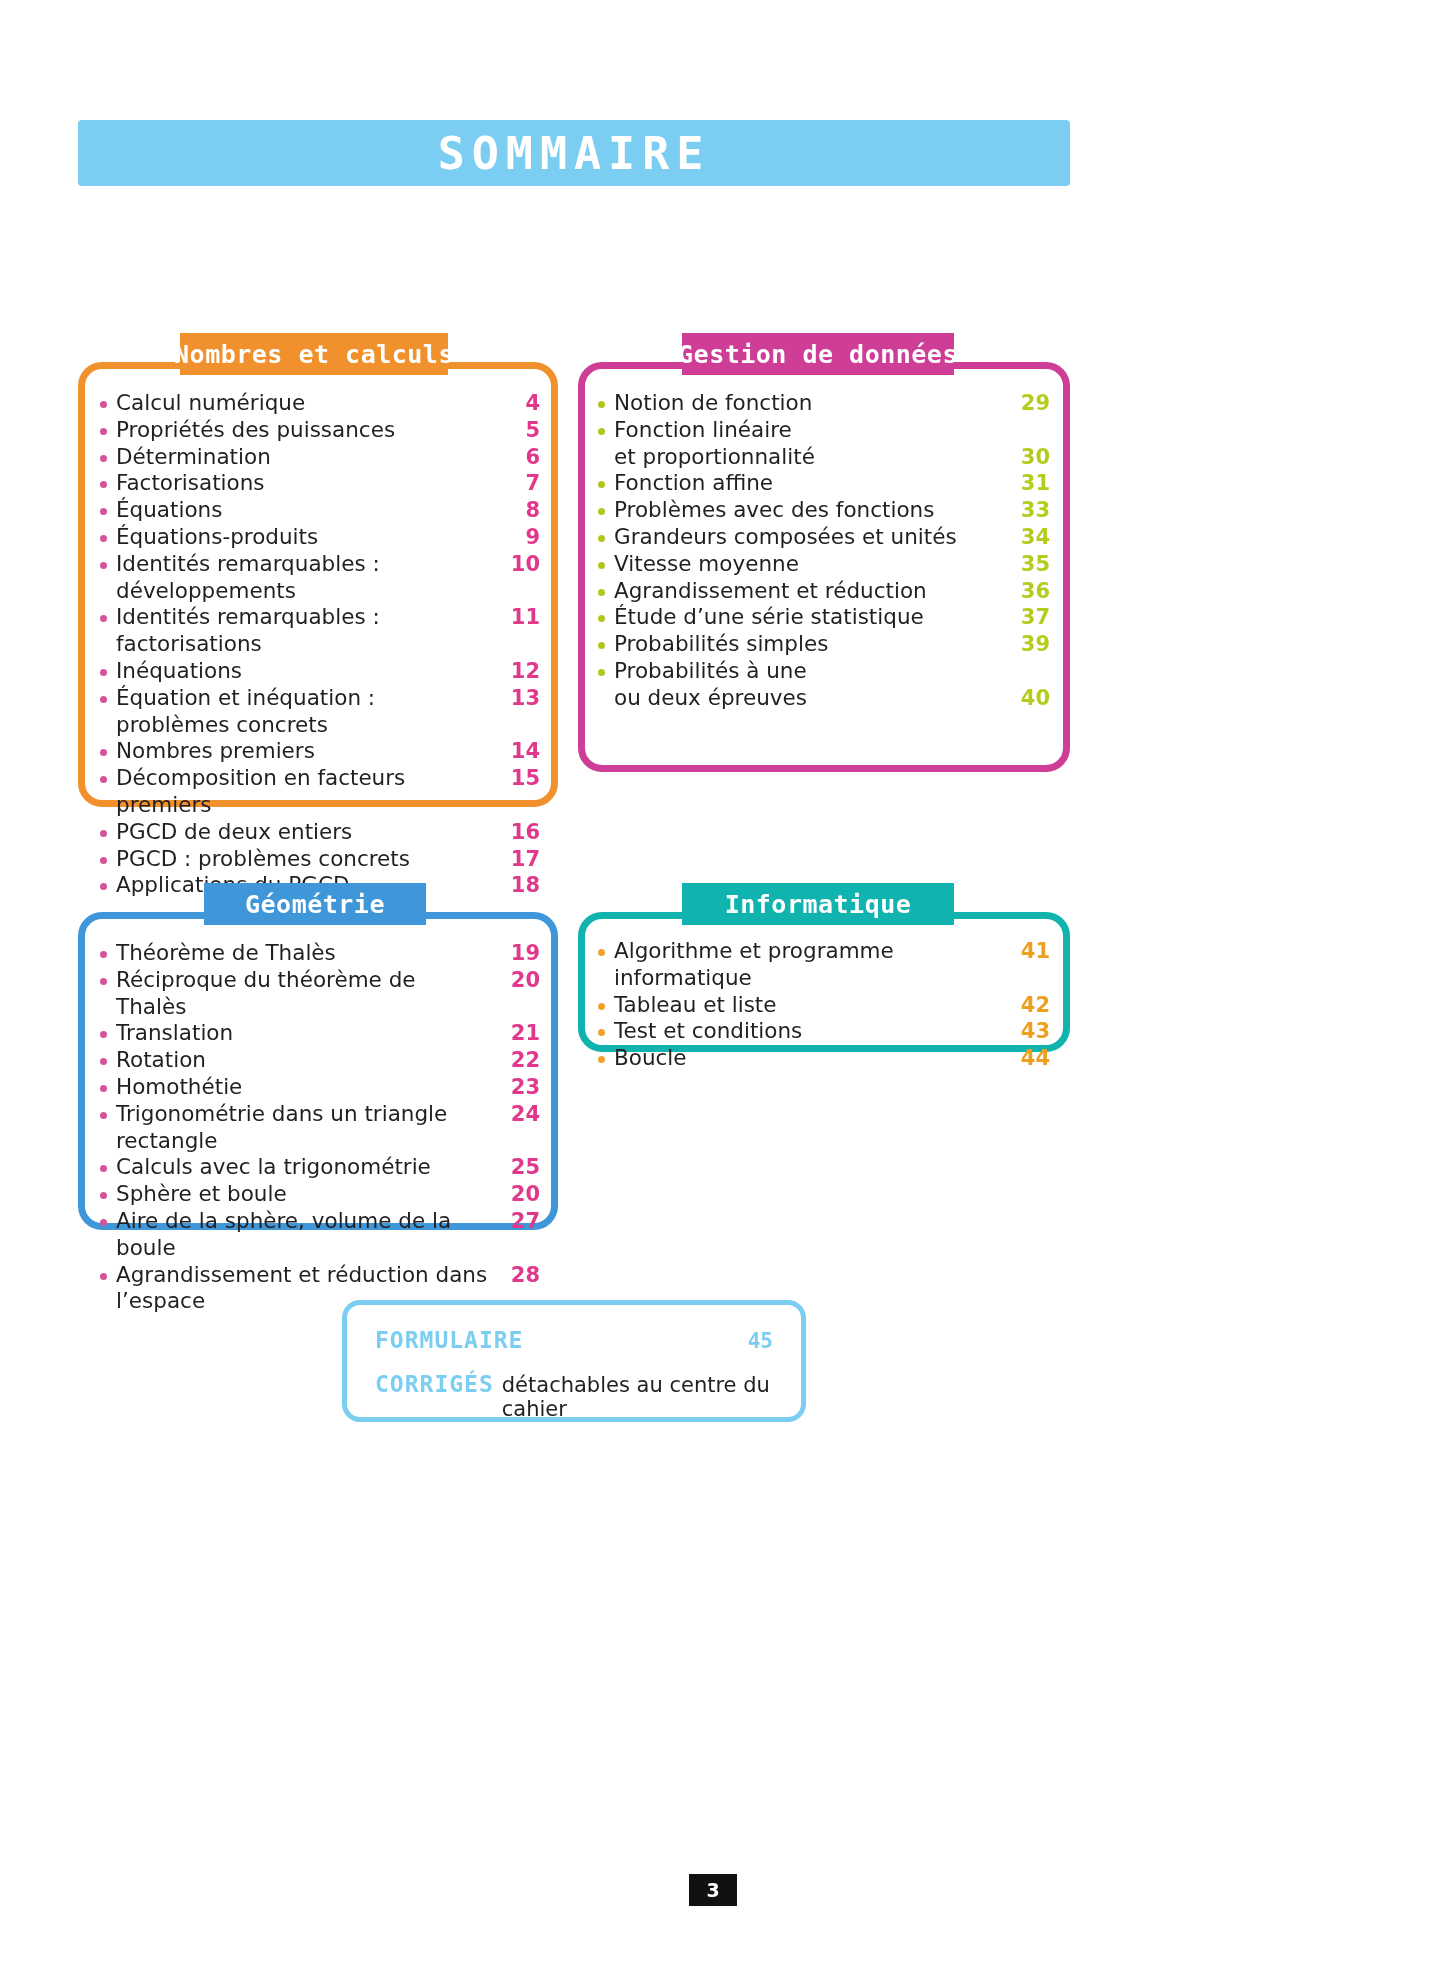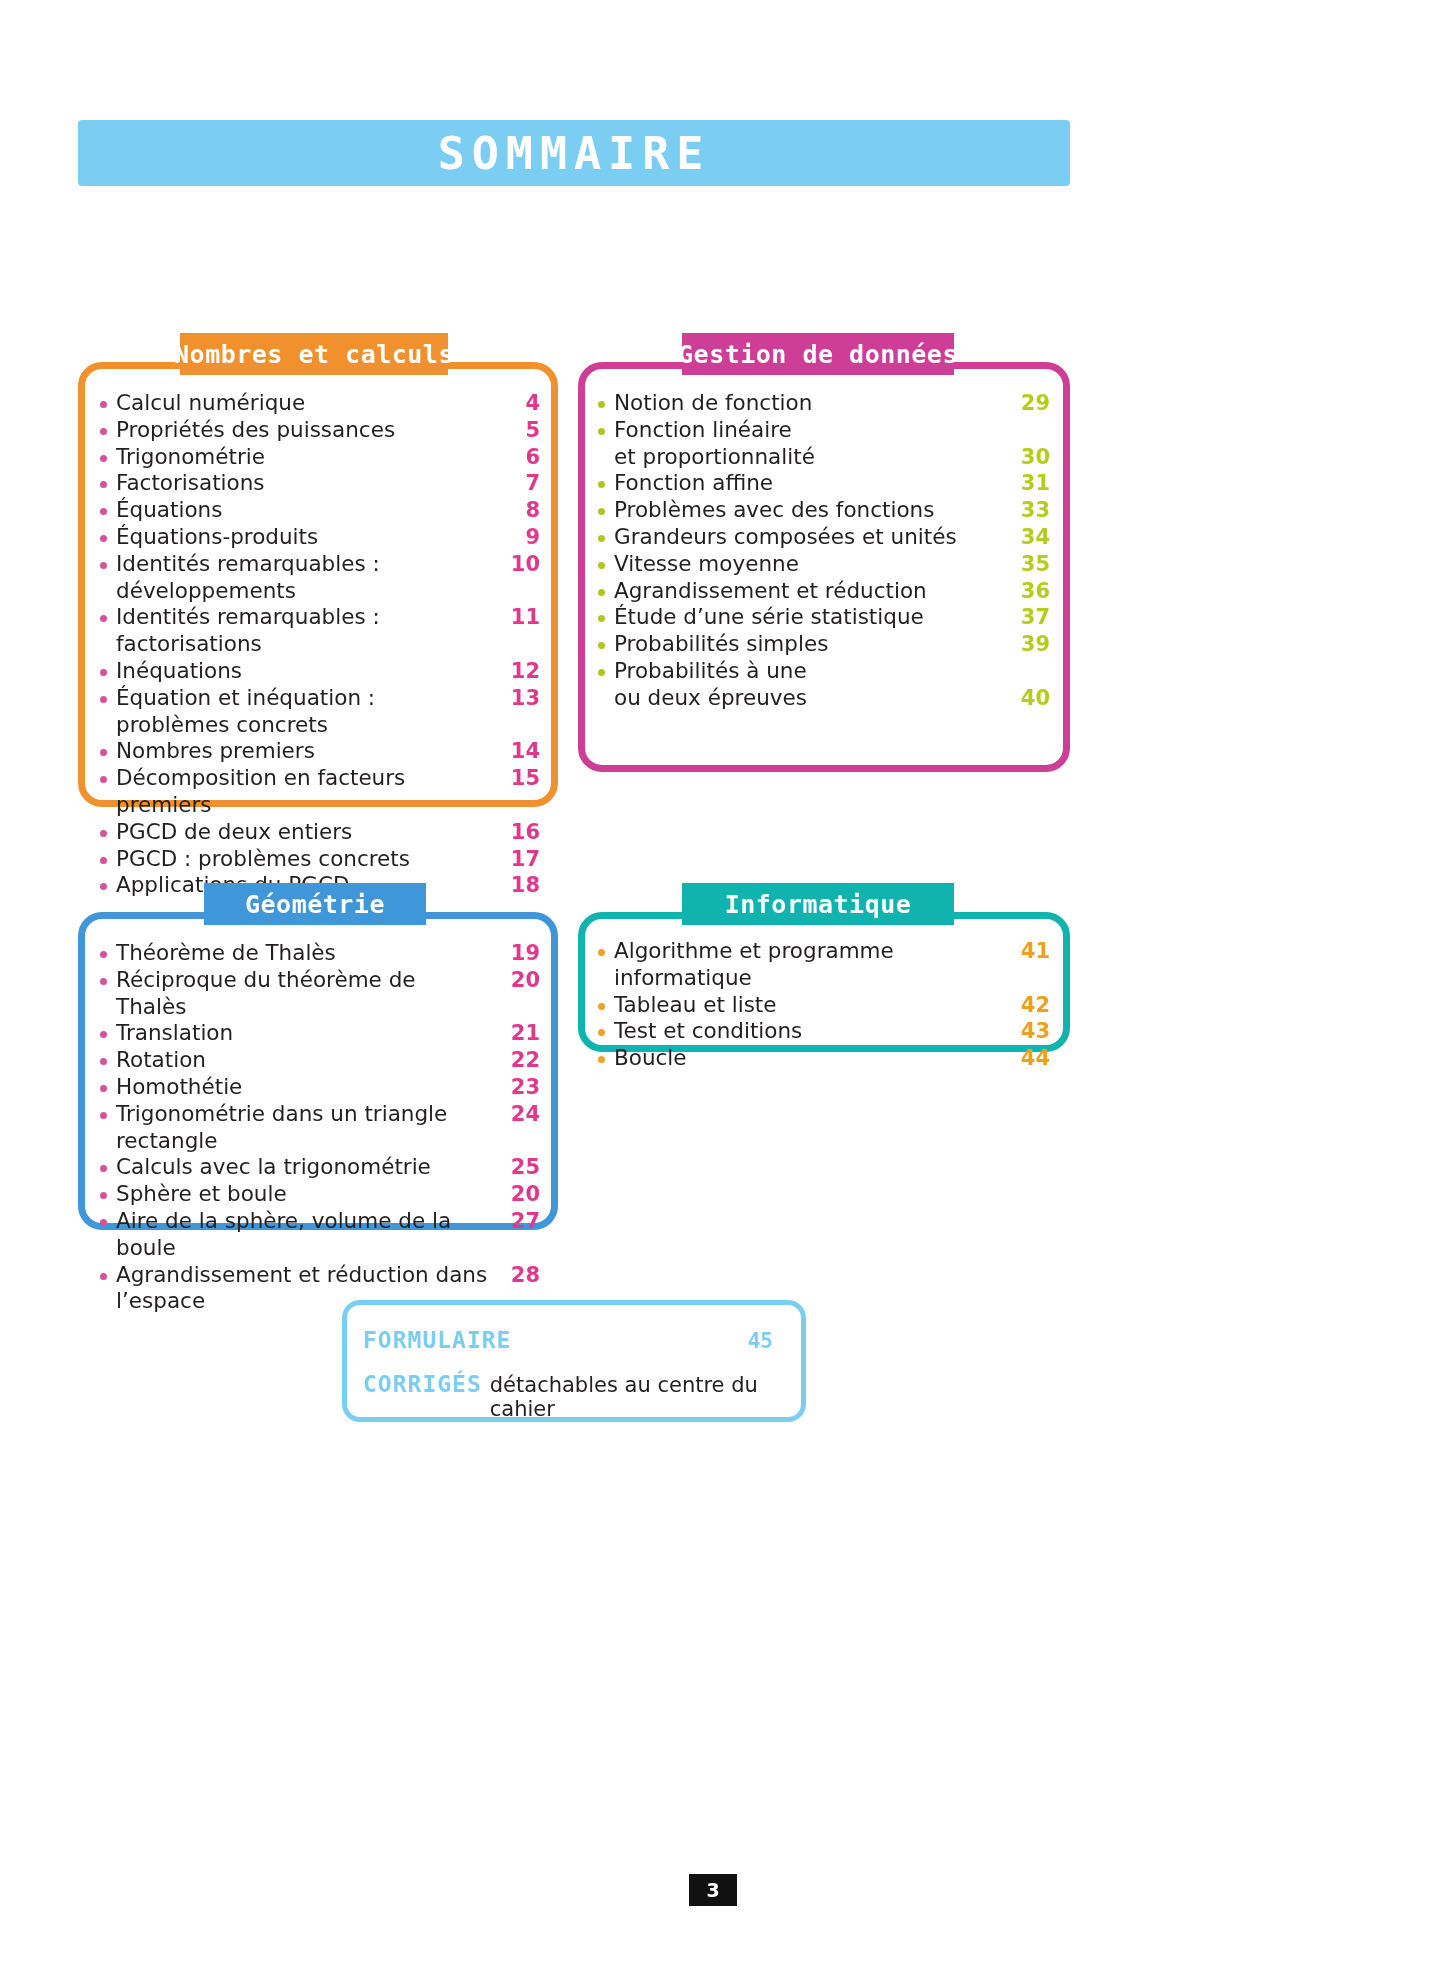--- a/index.html
+++ b/index.html
@@ -141,21 +141,21 @@
   .formulaire-box {
     position: absolute;
     left: 342px;
     top: 1300px;
     width: 464px;
     height: 122px;
     box-sizing: border-box;
     border: 5px solid #7ccdf2;
     border-radius: 18px;
     background: #ffffff;
-    padding: 22px 28px 0 16px;
+    padding: 22px 28px 0 28px;
   }
   .formulaire-row {
     display: flex;
     align-items: baseline;
     margin-bottom: 18px;
   }
   .formulaire-row .kw {
     color: #7ccdf2;
     font-family: "DejaVu Sans Mono", monospace;
     font-weight: bold;
@@ -213,21 +213,21 @@
     <span class="bullet">
         <span class="dot dot-pink"></span>
       </span>
     <span class="label">Propriétés des puissances</span>
     <span class="pg pg-pink">5</span>
   </li>
   <li class="toc-row">
     <span class="bullet">
         <span class="dot dot-pink"></span>
       </span>
-    <span class="label">Trigonométrie</span>
+    <span class="label">Détermination</span>
     <span class="pg pg-pink">6</span>
   </li>
   <li class="toc-row">
     <span class="bullet">
         <span class="dot dot-pink"></span>
       </span>
     <span class="label">Factorisations</span>
     <span class="pg pg-pink">7</span>
   </li>
   <li class="toc-row">

